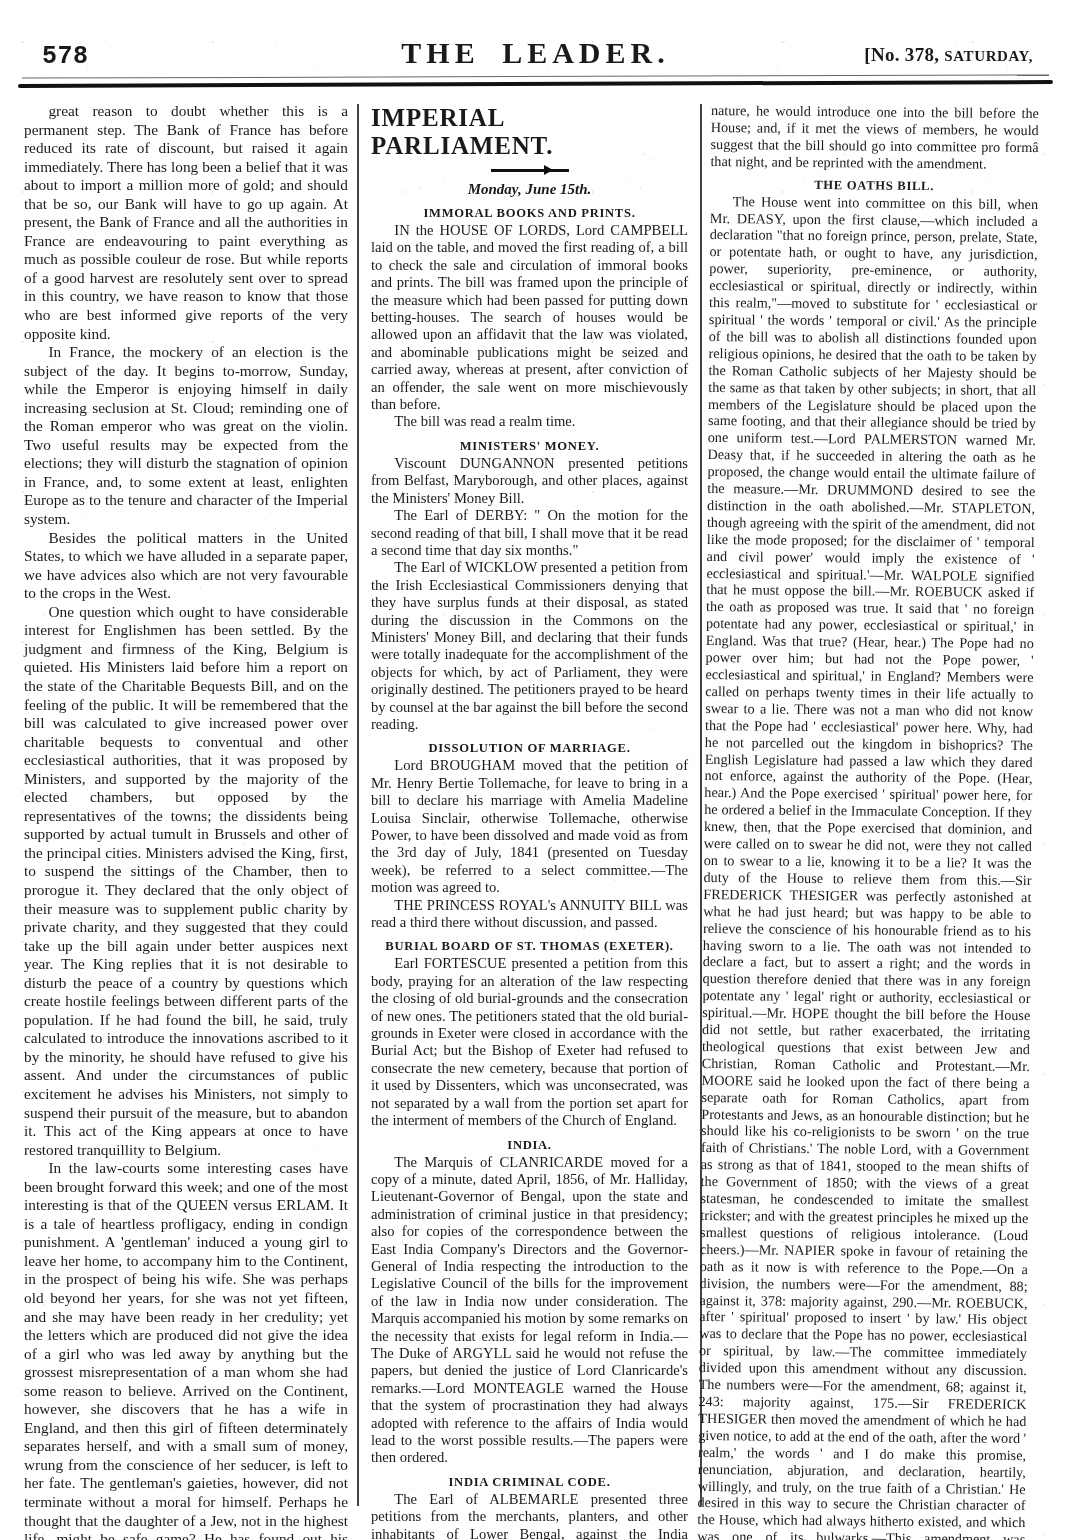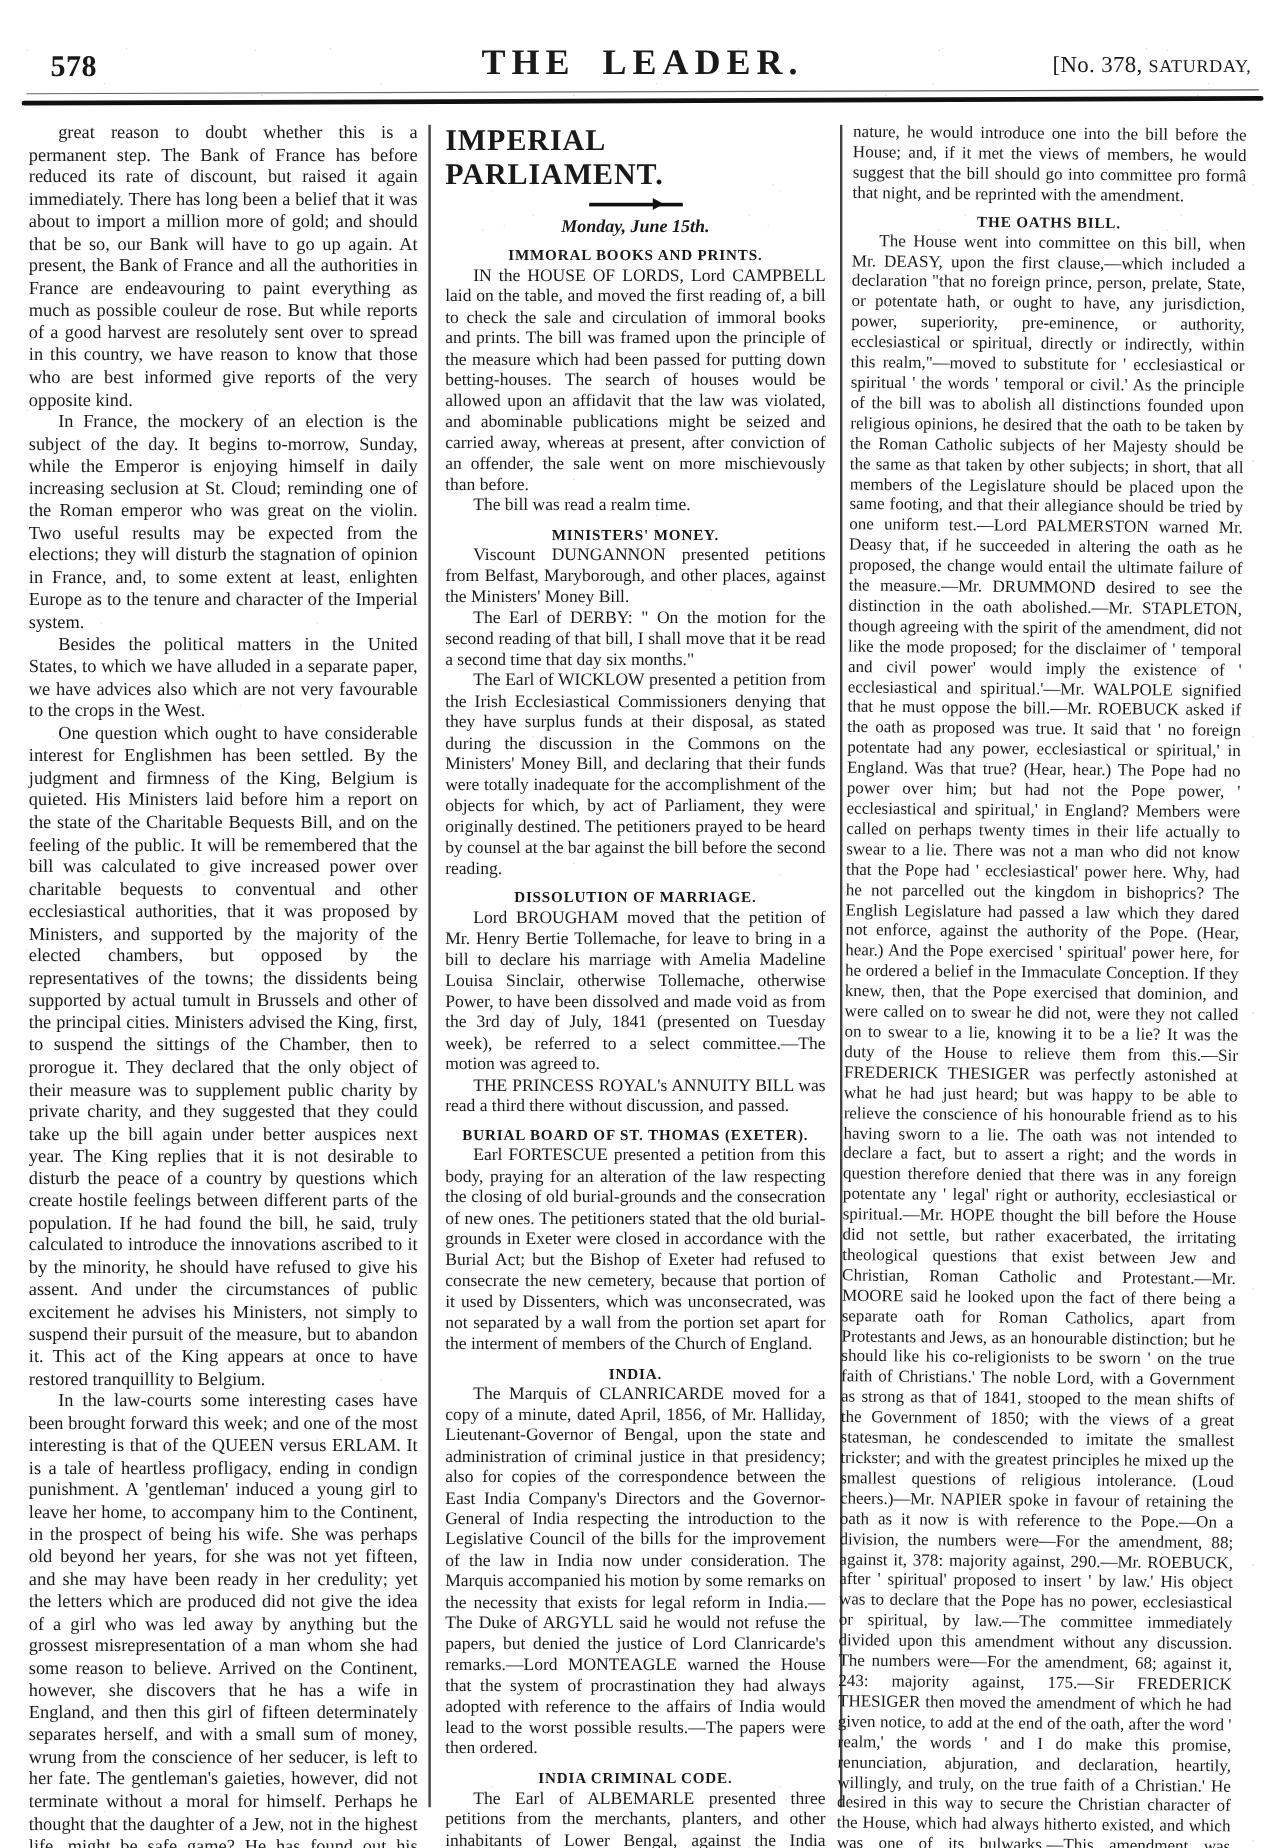--- a/index.html
+++ b/index.html
@@ -45,43 +45,43 @@
   
   .masthead {
     position: relative;
     height: 62px;
     margin: 30px 18px 0 18px;
   }
   .folio {
     position: absolute;
     left: 24px;
     top: 12px;
-    font-family: Liberation Serif, serif;
+    font-family: Liberation Mono, monospace;
     font-weight: bold;
     font-size: 25px;
     letter-spacing: .5px;
   }
   .paper-title {
     position: absolute;
     left: 0; right: 0;
     top: 6px;
     text-align: center;
     font-family: "Liberation Serif", serif;
     font-size: 30px;
     font-weight: bold;
     letter-spacing: 5px;
     word-spacing: 10px;
   }
   .issue-line {
     position: absolute;
-    right: 10px;
+    right: 20px;
     top: 14px;
     font-family: "Liberation Serif", serif;
     font-size: 19px;
-    font-weight: normal;
+    font-weight: bold;
     letter-spacing: .3px;
     white-space: nowrap;
   }
   .issue-line .sc {
     font-size: 15px;
     letter-spacing: .6px;
   }
   .rule-thick {
     position: absolute;
     left: 0; right: 0;

